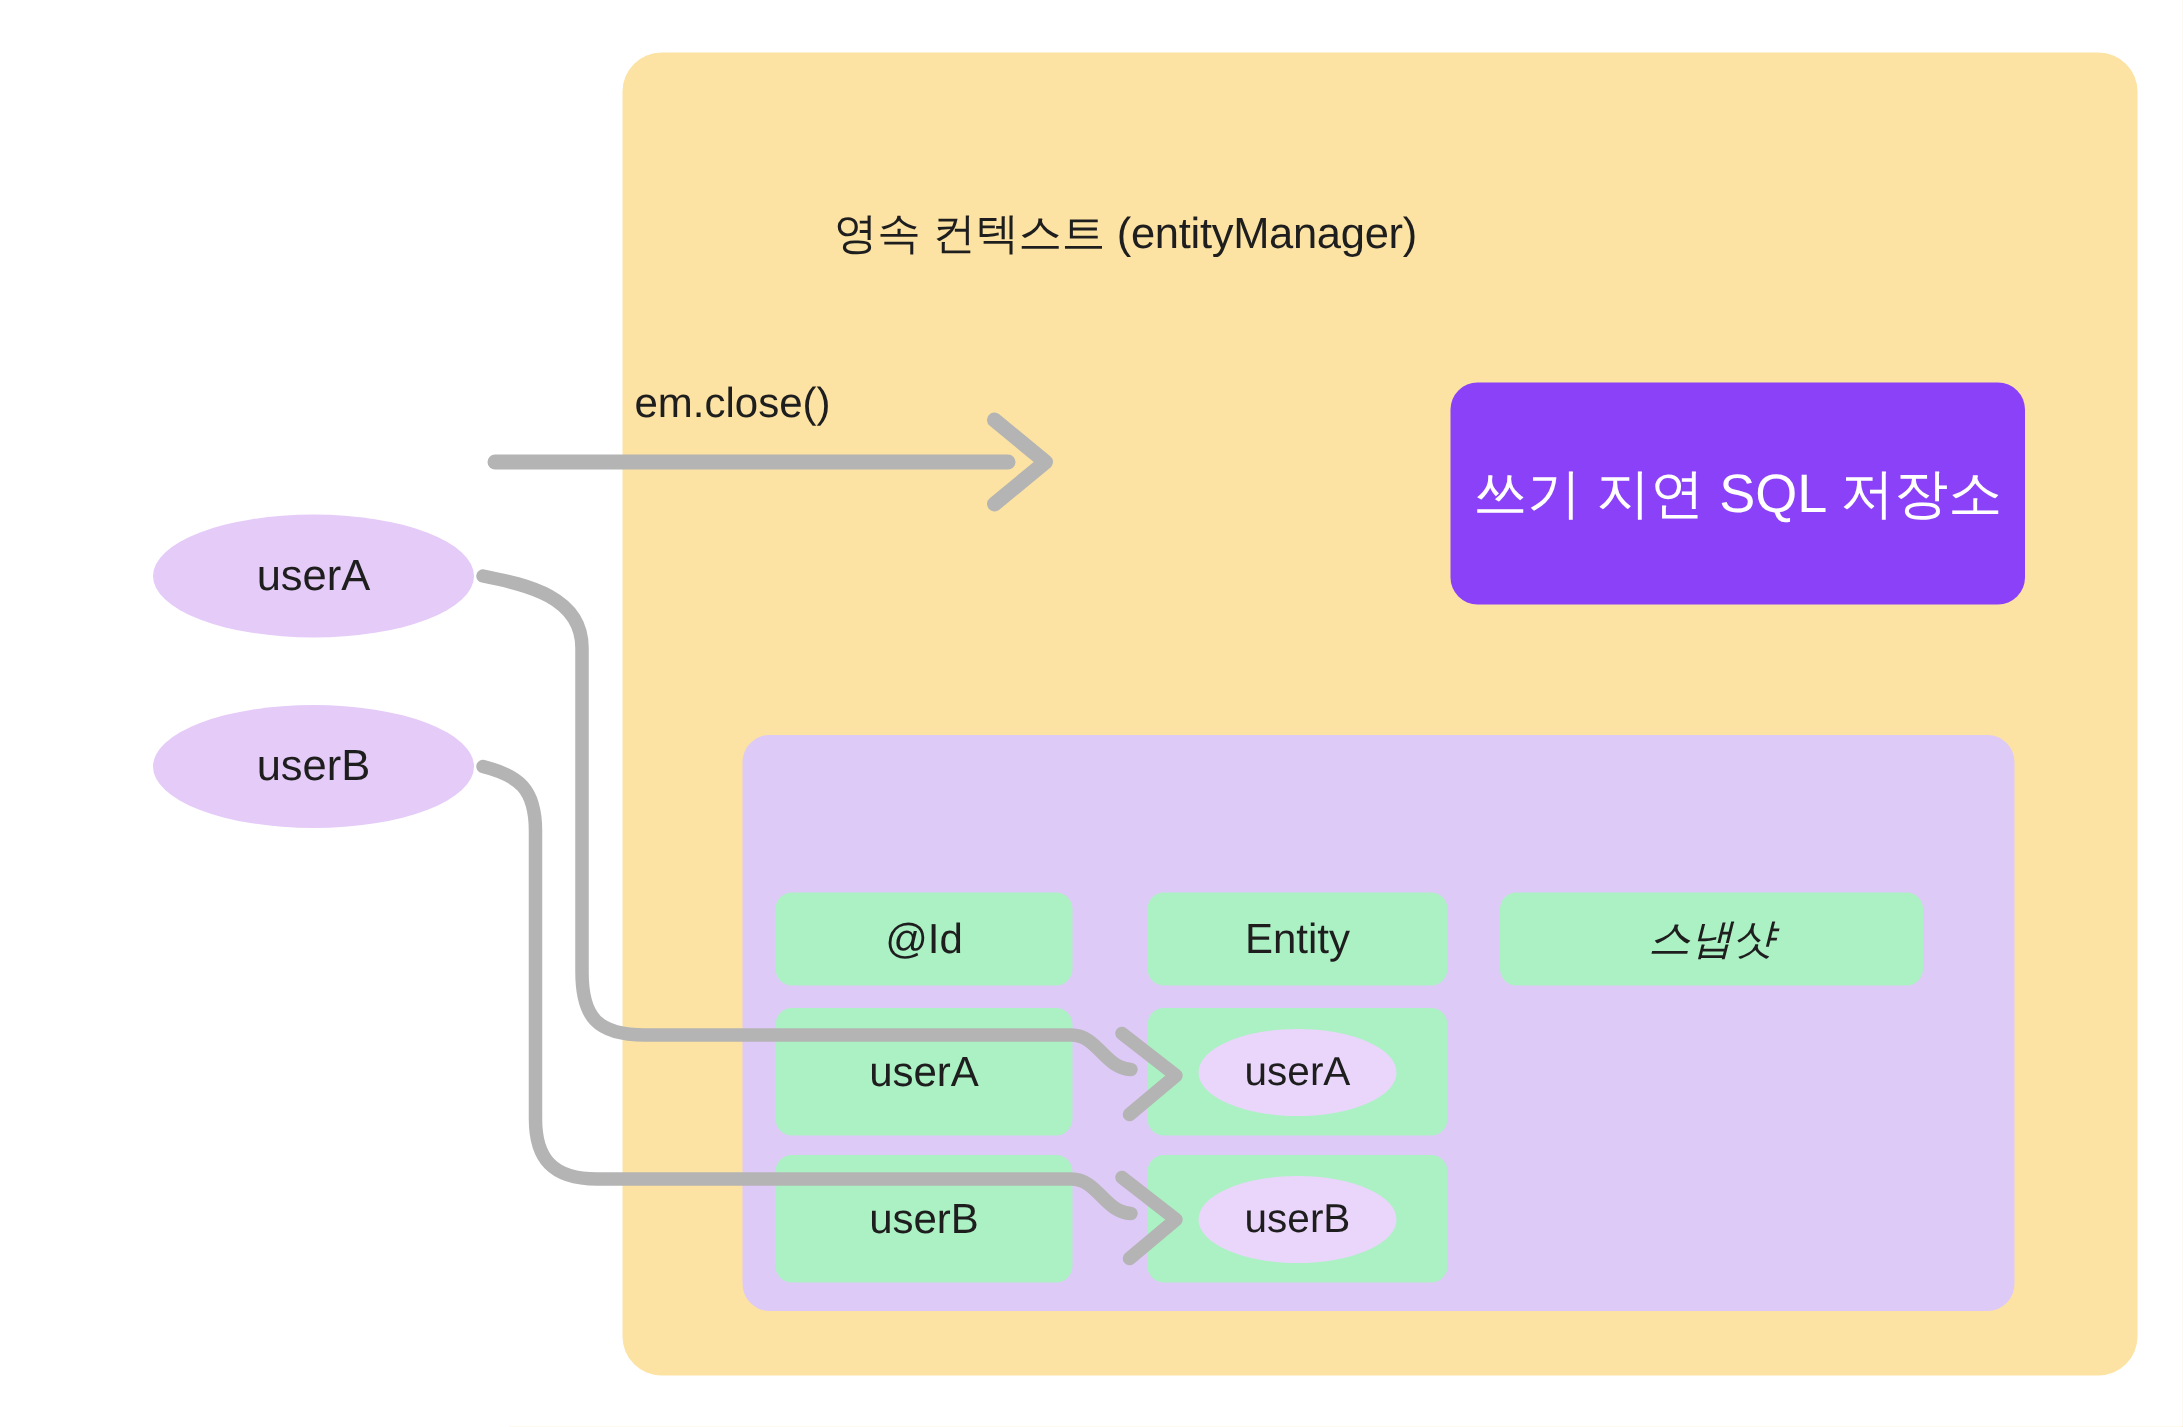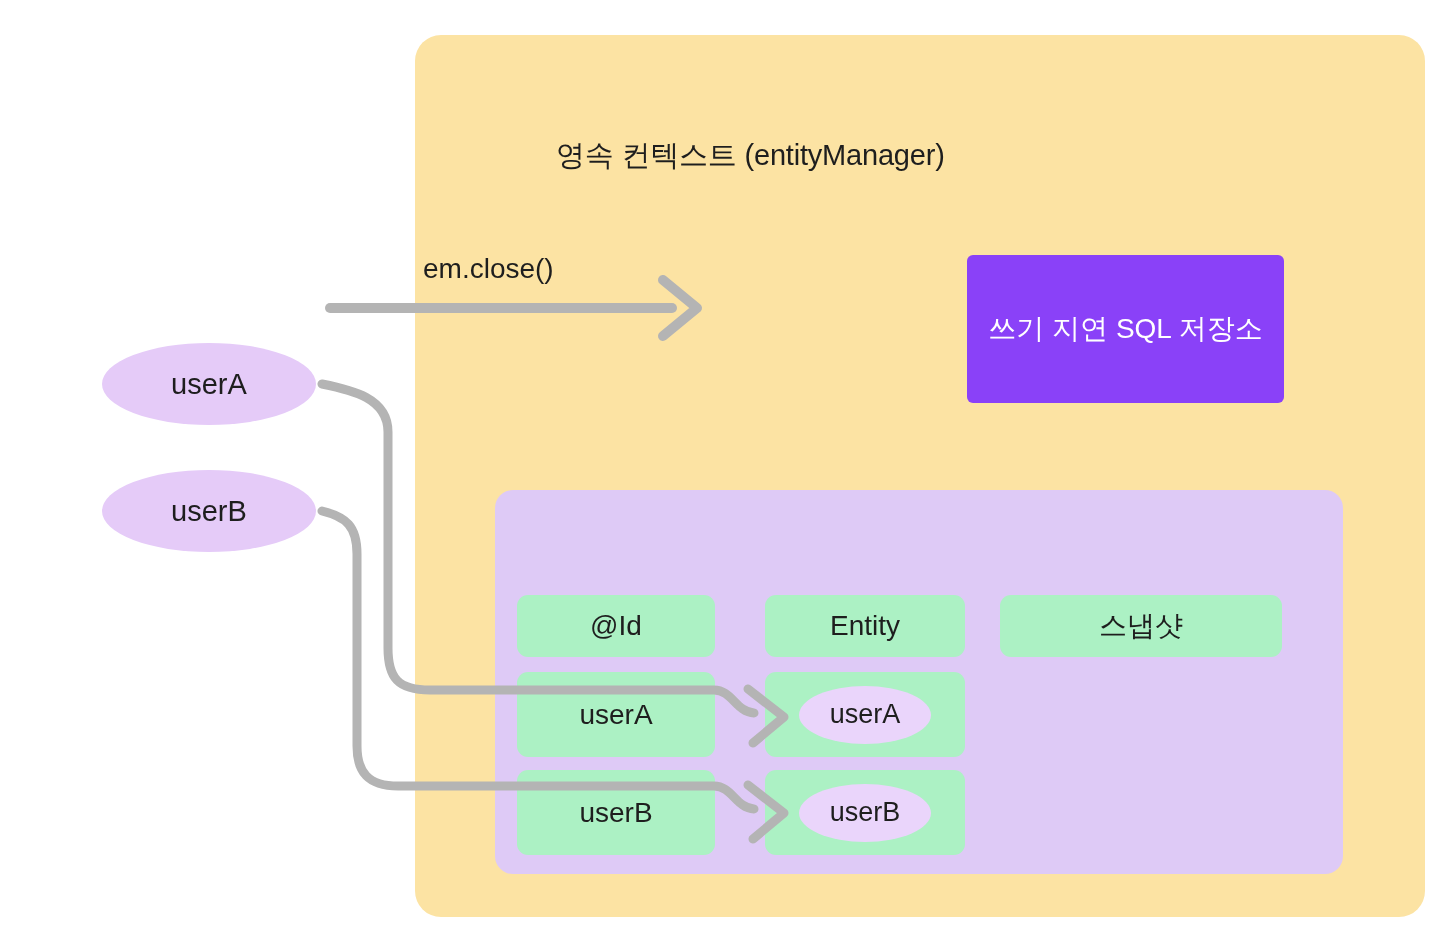--- a/index.html
+++ b/index.html
@@ -46,28 +46,28 @@
     position: absolute;
     left: 423px; top: 253px;
     font-size: 28px;
     font-weight: 400;
   }
 
   
   .sql-store {
     position: absolute;
     left: 967px; top: 255px;
-    width: 317px; height: 148px;
+    width: 383px; height: 148px;
     background: var(--sql-store);
-    border-radius: 6px;
+    border-radius: 18px;
     display: flex;
     align-items: center;
     justify-content: center;
     color: var(--sql-store-text);
-    font-size: 28px;
+    font-size: 36px;
     font-weight: 500;
   }
 
   
   .ext-ellipse {
     position: absolute;
     left: 102px;
     width: 214px; height: 82px;
     background: var(--ellipse-outer);
     border-radius: 50%;
@@ -101,21 +101,21 @@
     background: var(--cell-green);
     border-radius: 11px;
     display: flex;
     align-items: center;
     justify-content: center;
     font-size: 28px;
     font-weight: 500;
   }
   .col1 { left: 22px;  width: 198px; }
   .col2 { left: 270px; width: 200px; }
-  .col3 { left: 505px; width: 282px; }
+  .col3 { left: 505px; width: 282px; font-style: italic; }
   .rowh { top: 105px; height: 62px; }
   .row1 { top: 182px; height: 85px; }
   .row2 { top: 280px; height: 85px; }
 
   .pill {
     background: var(--ellipse-inner);
     border-radius: 50%;
     display: flex;
     align-items: center;
     justify-content: center;

